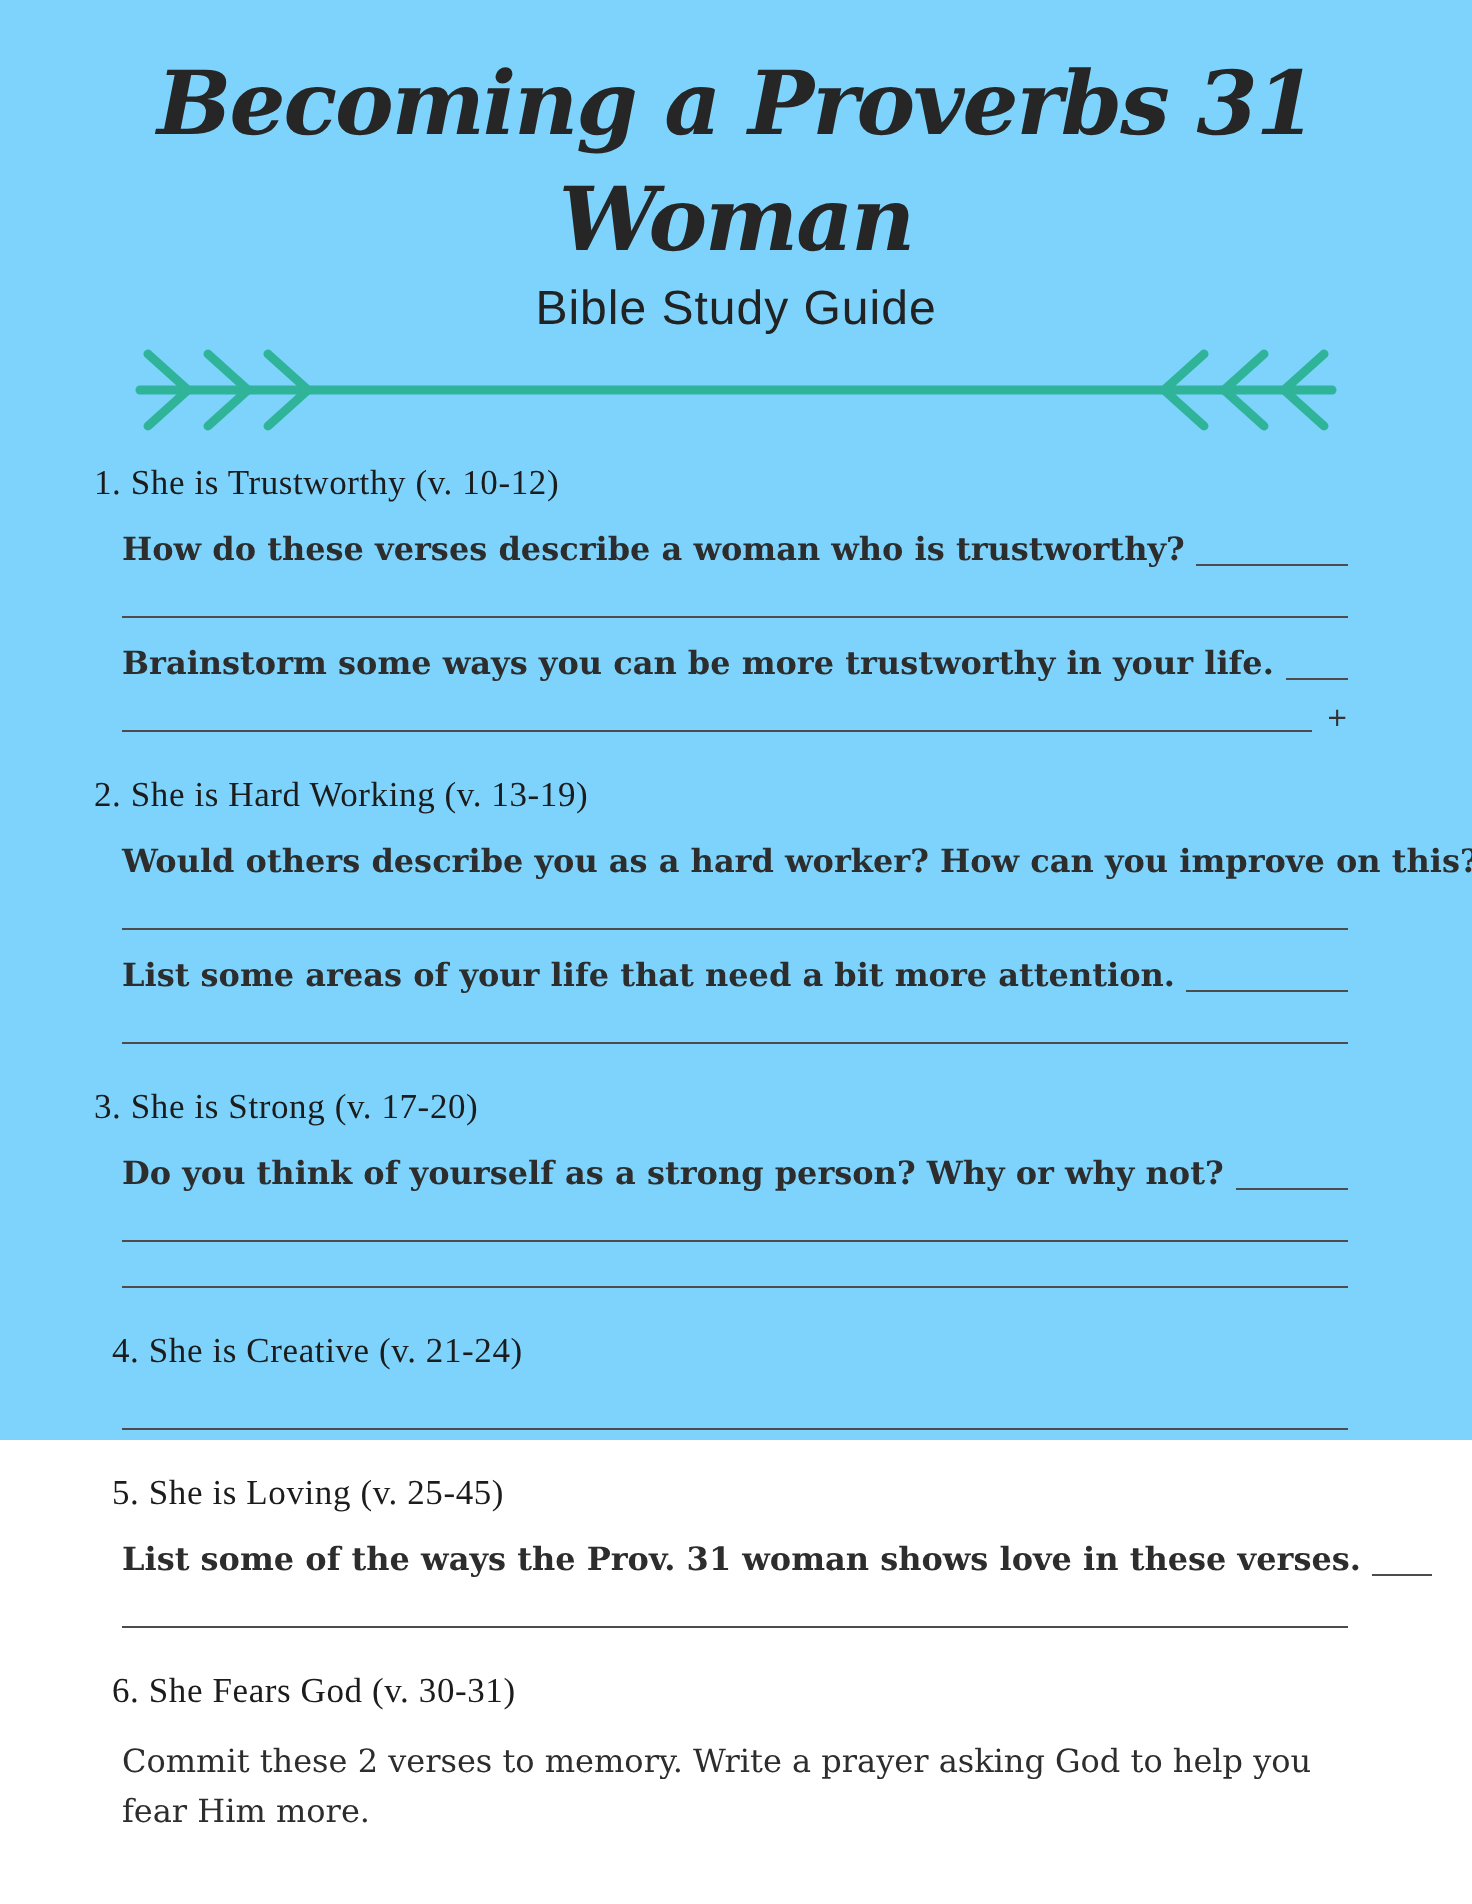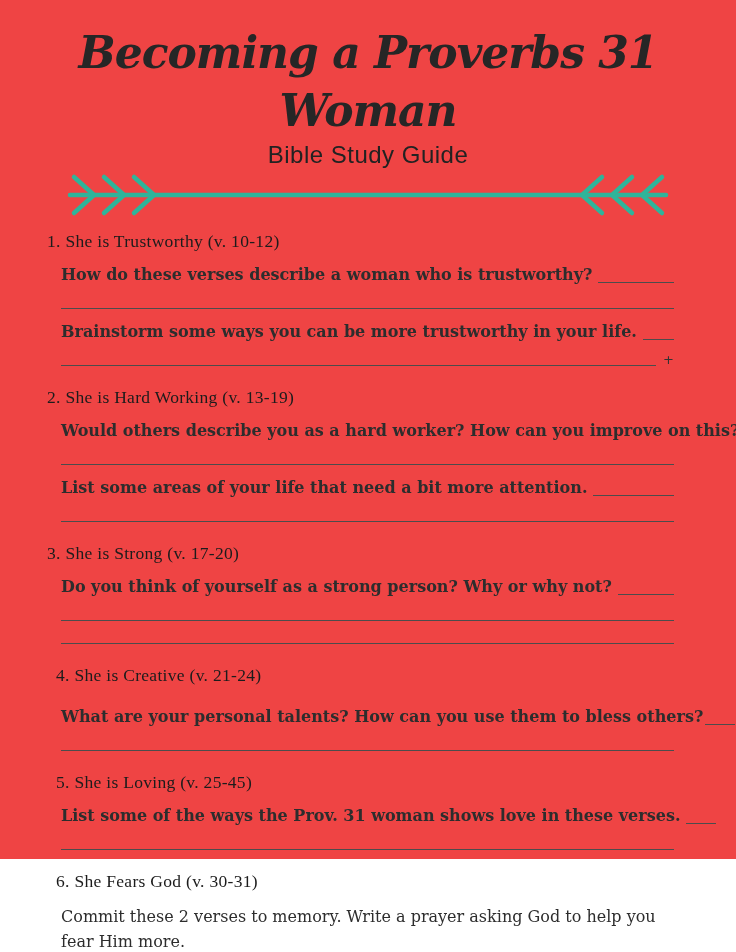--- a/index.html
+++ b/index.html
@@ -9,22 +9,22 @@
   }
   body {
     width: 736px;
     height: 952px;
     overflow: hidden;
     font-family: "DejaVu Serif", serif;
     color: #2d2d2d;
   }
   .page {
     width: 736px;
-    height: 859px;
-    background: #ef4444;
+    height: 720px;
+    background: #7dd3fc;
     box-sizing: border-box;
   }
 
   
   .header {
     text-align: center;
     padding-top: 24px;
   }
   .title {
     font-family: "DejaVu Serif", serif;
@@ -184,24 +184,20 @@
           <span class="blank"></span>
         </div>
         <div class="rule"></div>
         <div class="rule"></div>
       </div>
     </section>
 
     <section class="qa indent">
       <h2>4. She is Creative (v. 21-24)</h2>
       <div class="qbody">
-        <div class="q-row" style="margin-top:20px">
-          <span class="q-text">What are your personal talents? How can you use them to bless others?</span>
-          <span class="blank" style="margin-left:2px"></span>
-        </div>
         <div class="rule"></div>
       </div>
     </section>
 
     <section class="qa indent">
       <h2>5. She is Loving (v. 25-45)</h2>
       <div class="qbody">
         <div class="q-row">
           <span class="q-text">List some of the ways the Prov. 31 woman shows love in these verses.</span>
           <span class="blank"></span>

